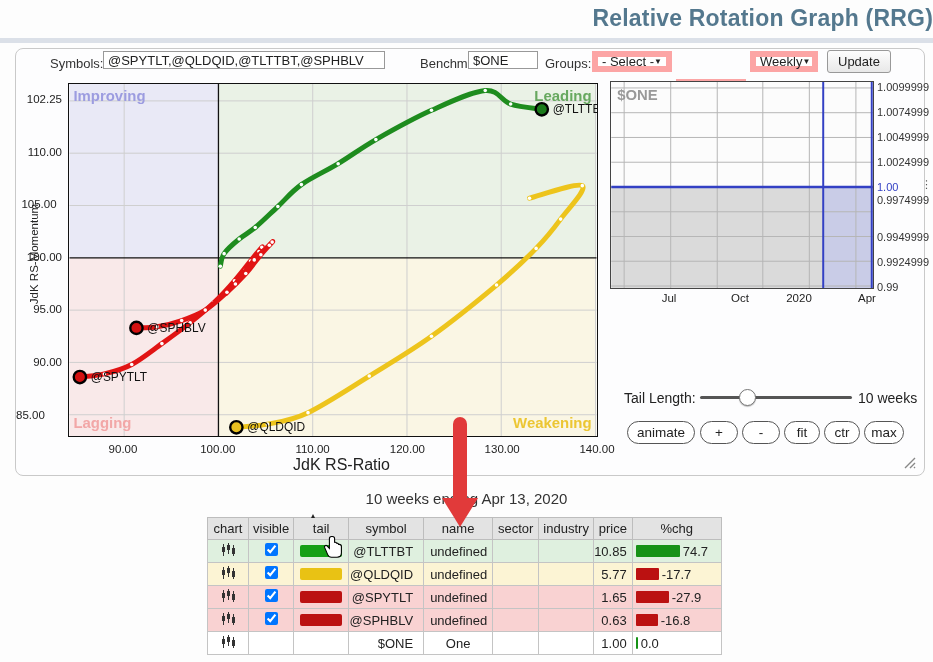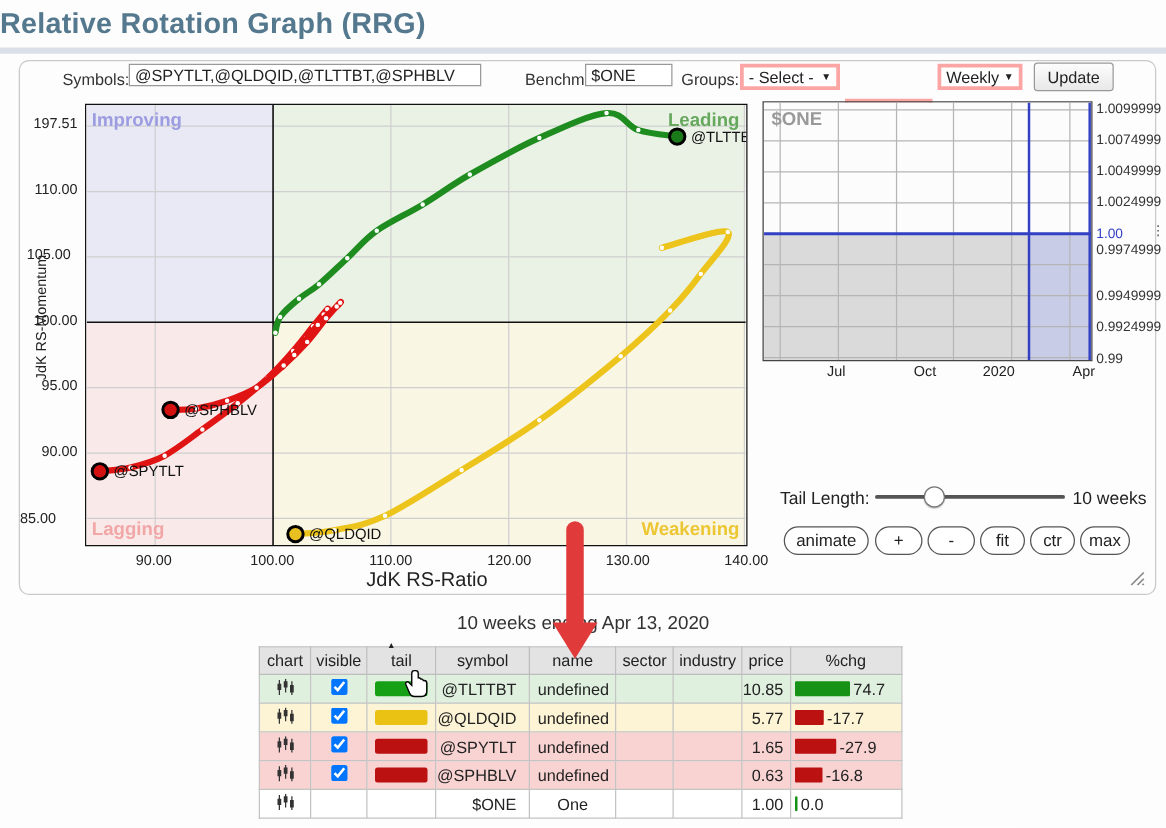--- a/index.html
+++ b/index.html
@@ -1,30 +1,30 @@
 <!DOCTYPE html>
 <html><head>
 <meta charset="utf-8">
 <style>
   * { margin:0; padding:0; box-sizing:border-box; }
   body { background:#fff; font-family:"Liberation Sans", sans-serif; }
   #app { position:relative; width:933px; height:662px; background:#fdfdfd; overflow:hidden; }
 
-  .page-title { position:absolute; top:5px; left:0; width:100%; text-align:left;
+  .page-title { position:absolute; top:5px; left:0; width:100%; text-align:right;
                 font-size:23px; font-weight:600; color:#54788e; letter-spacing:.2px; }
   .top-band  { position:absolute; top:38px; left:0; width:100%; height:5px; background:#dbe0e8; }
 
   .panel { position:absolute; left:15px; top:48px; width:910px; height:428px;
            background:#fdfdfe; border:1px solid #c9c9c9; border-radius:8px; }
 
   
   .ctl-label { position:absolute; font-size:13px; color:#333; top:56px; }
   .txt-input { position:absolute; top:51px; height:18px; border:1px solid #999; background:#fff;
                font-size:13px; color:#222; padding:0 4px; font-family:"Liberation Sans",sans-serif; }
-  .sel { position:absolute; top:51px; height:21px; border:3px solid #fca5a5; background:#fff;
+  .sel { position:absolute; top:51px; height:21px; border:6px solid #fca5a5; background:#fff;
          font-size:13px; color:#222; display:flex; align-items:center; padding:0 4px; }
   .sel .arr { margin-left:auto; font-size:8px; color:#222; }
   .update-btn { position:absolute; top:50px; height:23px; border:1px solid #999; border-radius:3px;
                 background:linear-gradient(#fdfdfd,#e8e8e8); font-size:13px; color:#222;
                 padding:0 10px; font-family:"Liberation Sans",sans-serif; }
 
   
   .rrg-plot { position:absolute; left:68px; top:83px; width:530px; height:354px; border:1px solid #111; }
   .tick-x { position:absolute; top:443px; transform:translateX(-50%); font-size:11.5px; color:#222; }
   .tick-y { position:absolute; width:46px; right:871px; text-align:right; font-size:11.5px; color:#222; }
@@ -174,21 +174,21 @@
     </svg>
   <div id="rrg-xticks">
       <div class="tick-x" style="left: 123px;">90.00</div>
       <div class="tick-x" style="left: 217.8px;">100.00</div>
       <div class="tick-x" style="left: 312.6px;">110.00</div>
       <div class="tick-x" style="left: 407.4px;">120.00</div>
       <div class="tick-x" style="left: 502.2px;">130.00</div>
       <div class="tick-x" style="left: 597px;">140.00</div>
     </div>
   <div id="rrg-yticks">
-      <div class="tick-y" style="top: 93px; left: 16px; width: 46px; right: auto; text-align: right;">197.51</div>
+      <div class="tick-y" style="top: 93px; left: 16px; width: 46px; right: auto; text-align: right;">102.25</div>
       <div class="tick-y" style="top: 145.6px; left: 16px; width: 46px; right: auto; text-align: right;">110.00</div>
       <div class="tick-y" style="top: 198.2px; left: 16px; width: 46px; right: auto; text-align: center;">105.00</div>
       <div class="tick-y" style="top: 250.8px; left: 16px; width: 46px; right: auto; text-align: right;">100.00</div>
       <div class="tick-y" style="top: 303.4px; left: 16px; width: 46px; right: auto; text-align: right;">95.00</div>
       <div class="tick-y" style="top: 356px; left: 16px; width: 46px; right: auto; text-align: right;">90.00</div>
       <div class="tick-y" style="top: 408.6px; left: 16px; width: 46px; right: auto; text-align: left;">85.00</div>
     </div>
   <div class="ax-x">JdK RS-Ratio</div>
   <div class="ax-y">JdK RS-Momentum</div>
 

